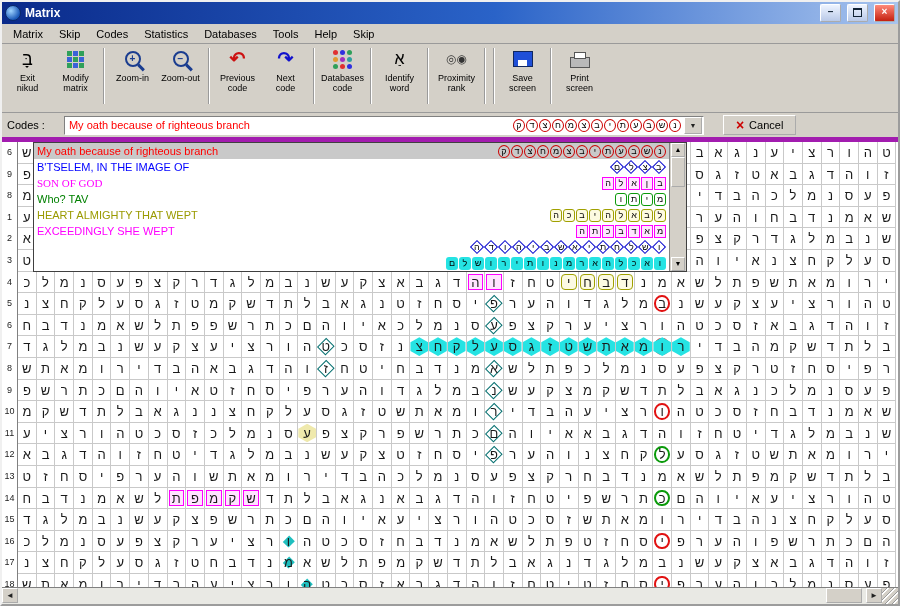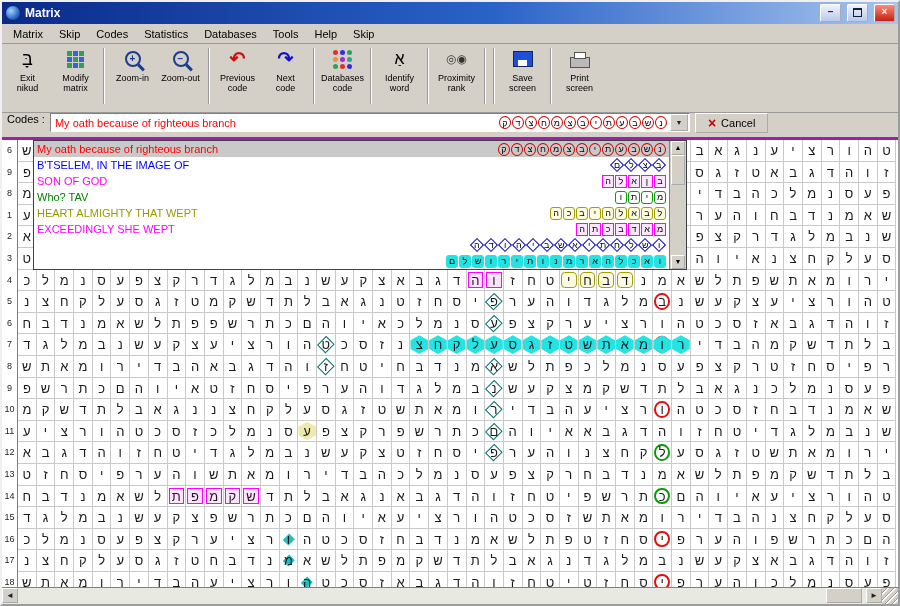--- a/index.html
+++ b/index.html
@@ -43,21 +43,21 @@
   .tbright{margin-left:auto;display:flex;flex-direction:column;gap:2px;width:292px;padding-top:1px}
   .ftbox{border-top:1px solid #fff;border-left:1px solid #fff;border-right:1px solid #8a8a8a;border-bottom:1px solid #8a8a8a;
     padding:3px 4px;display:flex;flex-direction:column;gap:3px;background:#d4d0c8}
   .ftrow{display:flex;align-items:center;gap:5px;font-size:11px}
   .ftrow label{width:34px}
   .ftrow input{flex:1;height:15px;border:1px solid;border-color:#808080 #fff #fff #808080;font-size:11px;padding:0 3px;background:#fff;font-family:"Liberation Sans",sans-serif}
   .skiprow{display:flex;align-items:center;gap:10px;font-size:11px;padding-left:4px}
   .skipval{font-weight:400}
   .area{margin-left:auto;background:#8aa9a9;color:#f4f4f4;padding:1px 18px 2px 18px;border:1px solid #5a7f7f;font-size:11px}
   
-  .codesbar{height:24px;flex:0 0 24px;display:flex;align-items:flex-start;gap:5px;padding:0 5px;border-bottom:3px solid #a21caf;background:#d4d0c8}
+  .codesbar{height:24px;flex:0 0 24px;display:flex;align-items:center;gap:19px;padding:0 5px;border-bottom:5px solid #a21caf;background:#d4d0c8}
   .codeslabel{font-size:11px}
   .combo{flex:0 0 640px;height:19px;border:1px solid;border-color:#808080 #fff #fff #808080;background:#fff;display:flex;align-items:center;padding:0 1px 0 4px;box-sizing:border-box}
   .combo-text{color:#ff0000;font-size:11px;white-space:nowrap;overflow:hidden}
   .combo-letters{margin-left:auto;display:flex;align-items:center}
   .combo-arrow{width:16px;height:15px;margin-left:3px;background:#d4d0c8;border:1px outset #fff;font-size:7px;text-align:center;line-height:15px;color:#222}
   .cancelbtn{height:20px;border:1px outset #fff;background:#d4d0c8;font-size:11px;display:flex;align-items:center;gap:5px;padding:0 12px;font-family:"Liberation Sans",sans-serif}
   .cancelbtn .x{color:#cc0000;font-weight:700;font-size:14px;line-height:14px}
   
   .matrix{flex:1;display:flex;position:relative;background:#fff;overflow:hidden}
   .gutter{width:15px;flex:0 0 15px;border-right:1px solid #808080;display:flex;flex-direction:column;background:#fff}
@@ -1329,21 +1329,21 @@
               </span>
               <span class="ds diamond-blue">
                 <i>צ</i>
               </span>
               <span class="ds diamond-blue">
                 <i>ב</i>
               </span>
             </span>
           </div>
           <div class="dd-item">
-            <span style="color: rgb(255, 0, 255);">SON OF GOD</span>
+            <span style="color: rgb(255, 0, 255); font-family: Liberation Serif, serif;">SON OF GOD</span>
             <span class="dd-letters">
               <span class="ds box-pink">
                 <i>ה</i>
               </span>
               <span class="ds box-pink">
                 <i>ל</i>
               </span>
               <span class="ds box-pink">
                 <i>א</i>
               </span>

